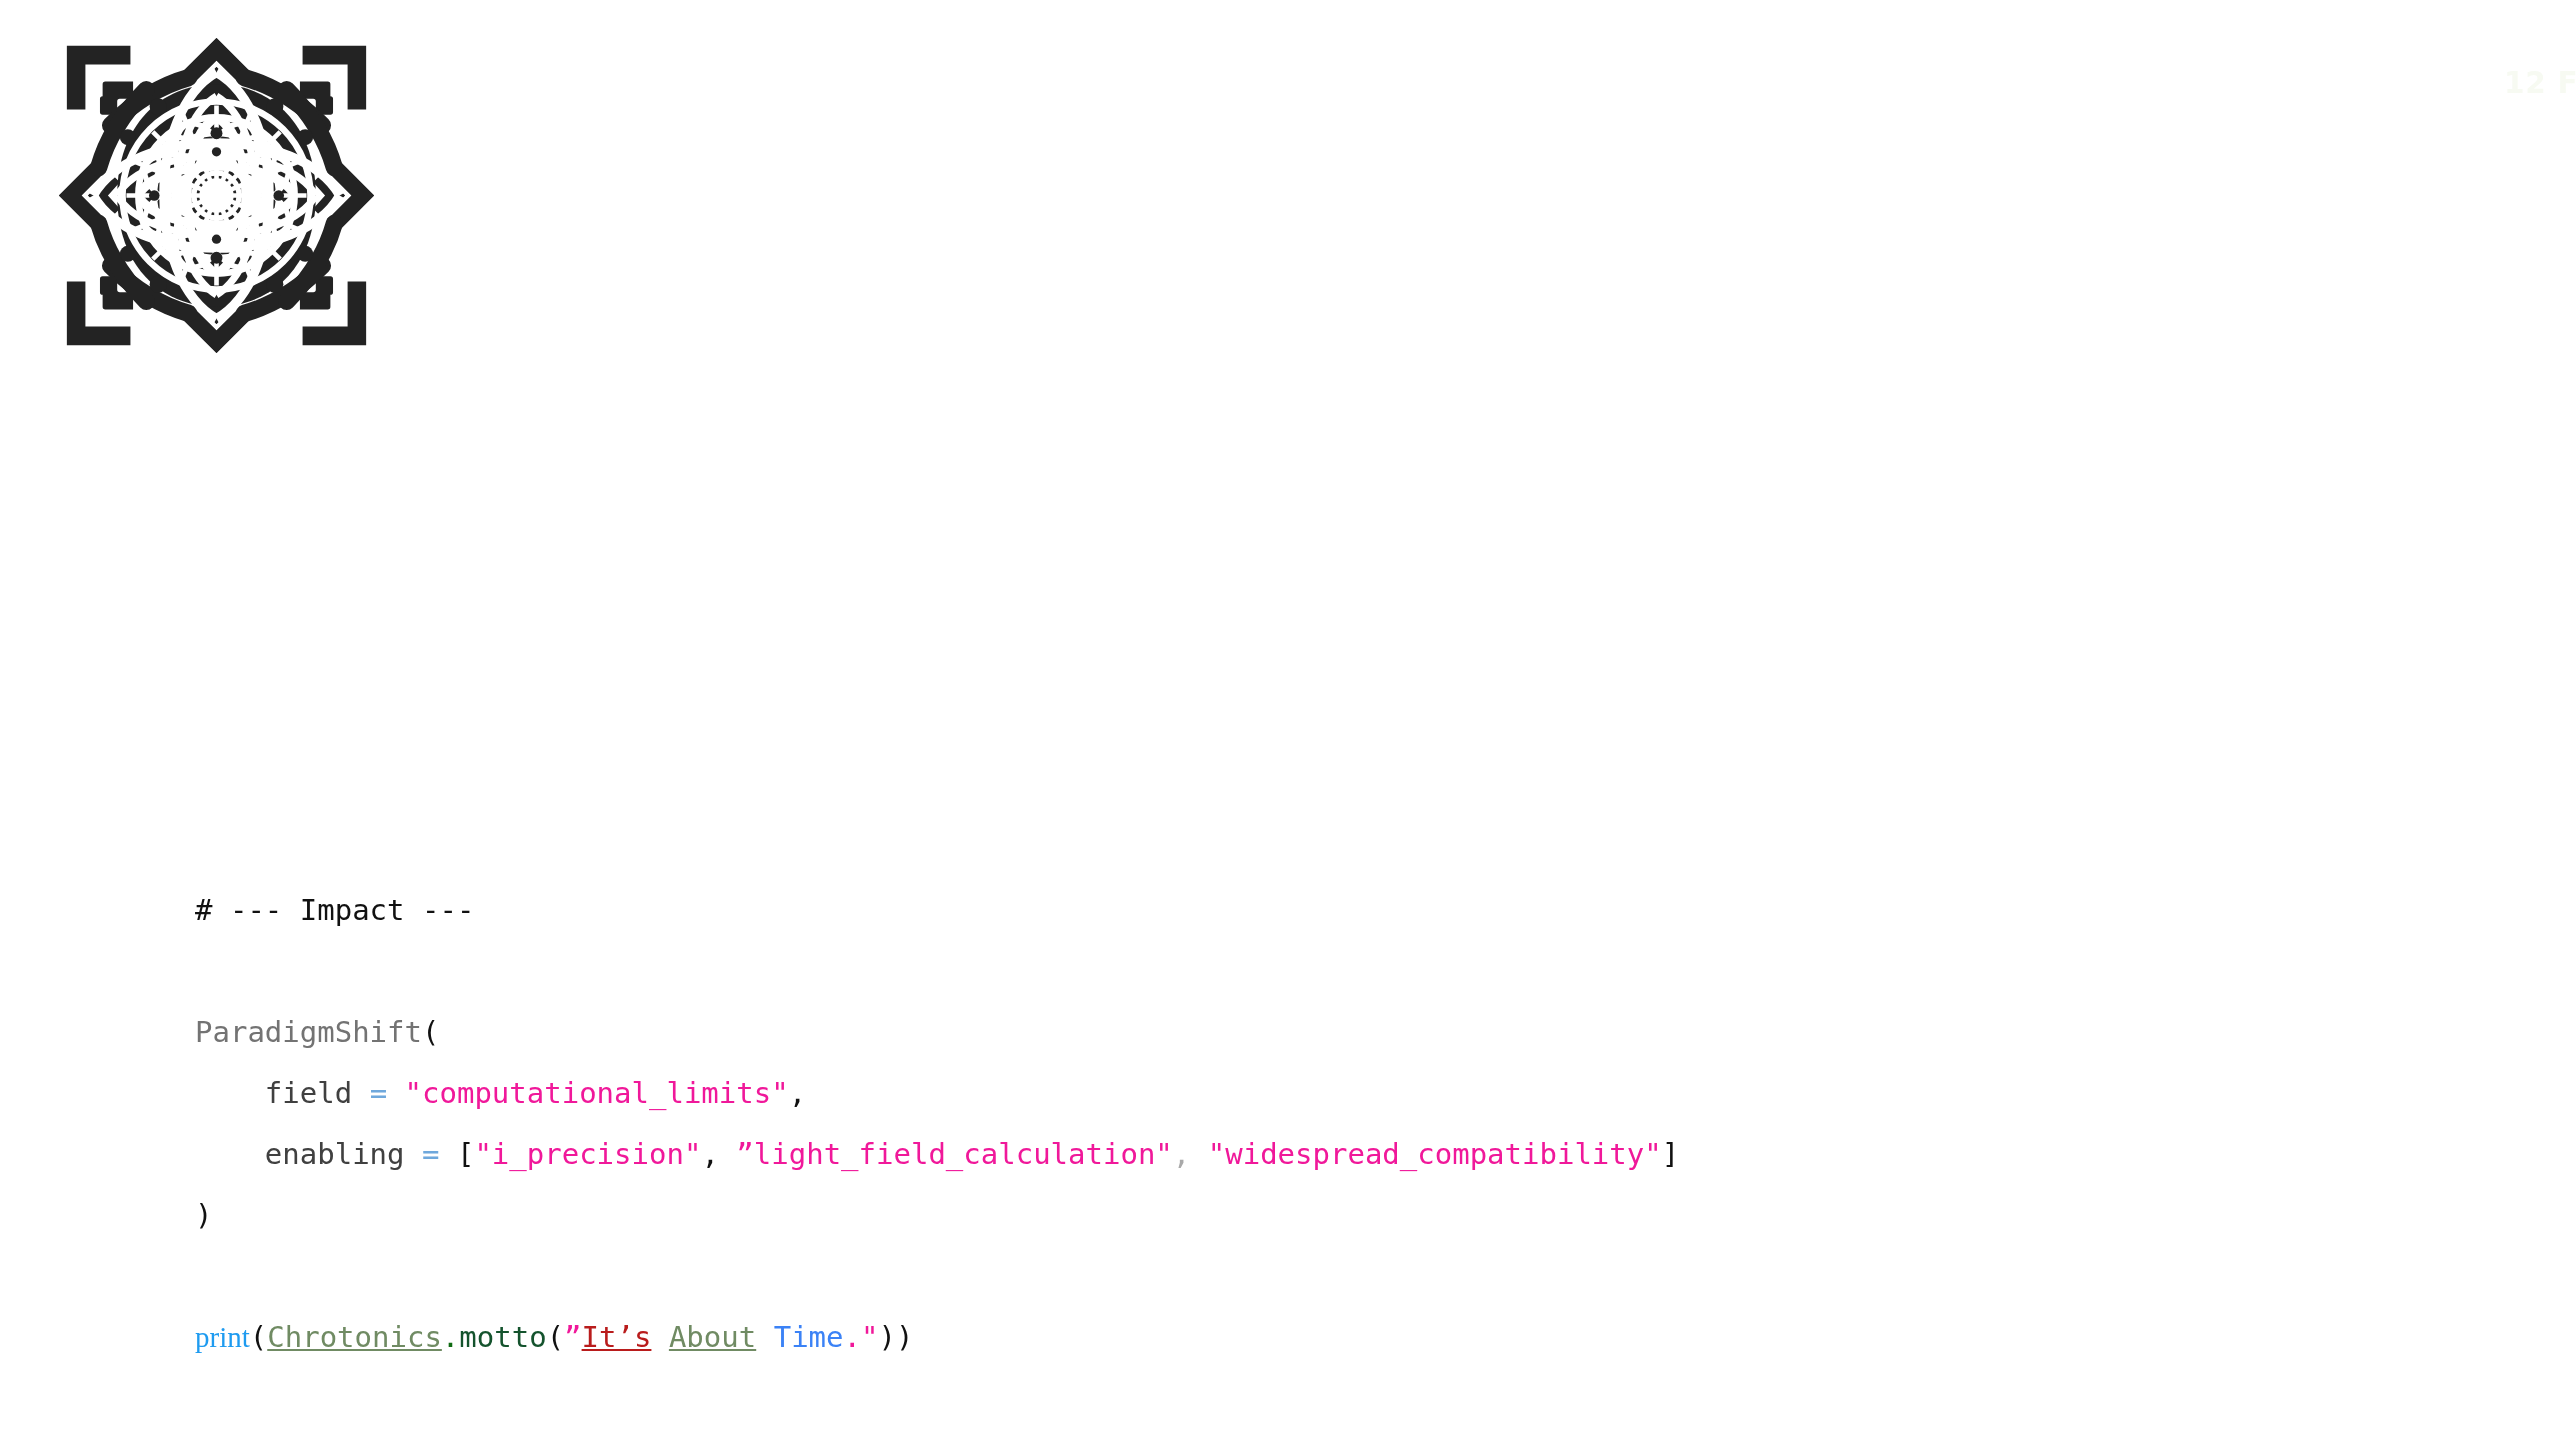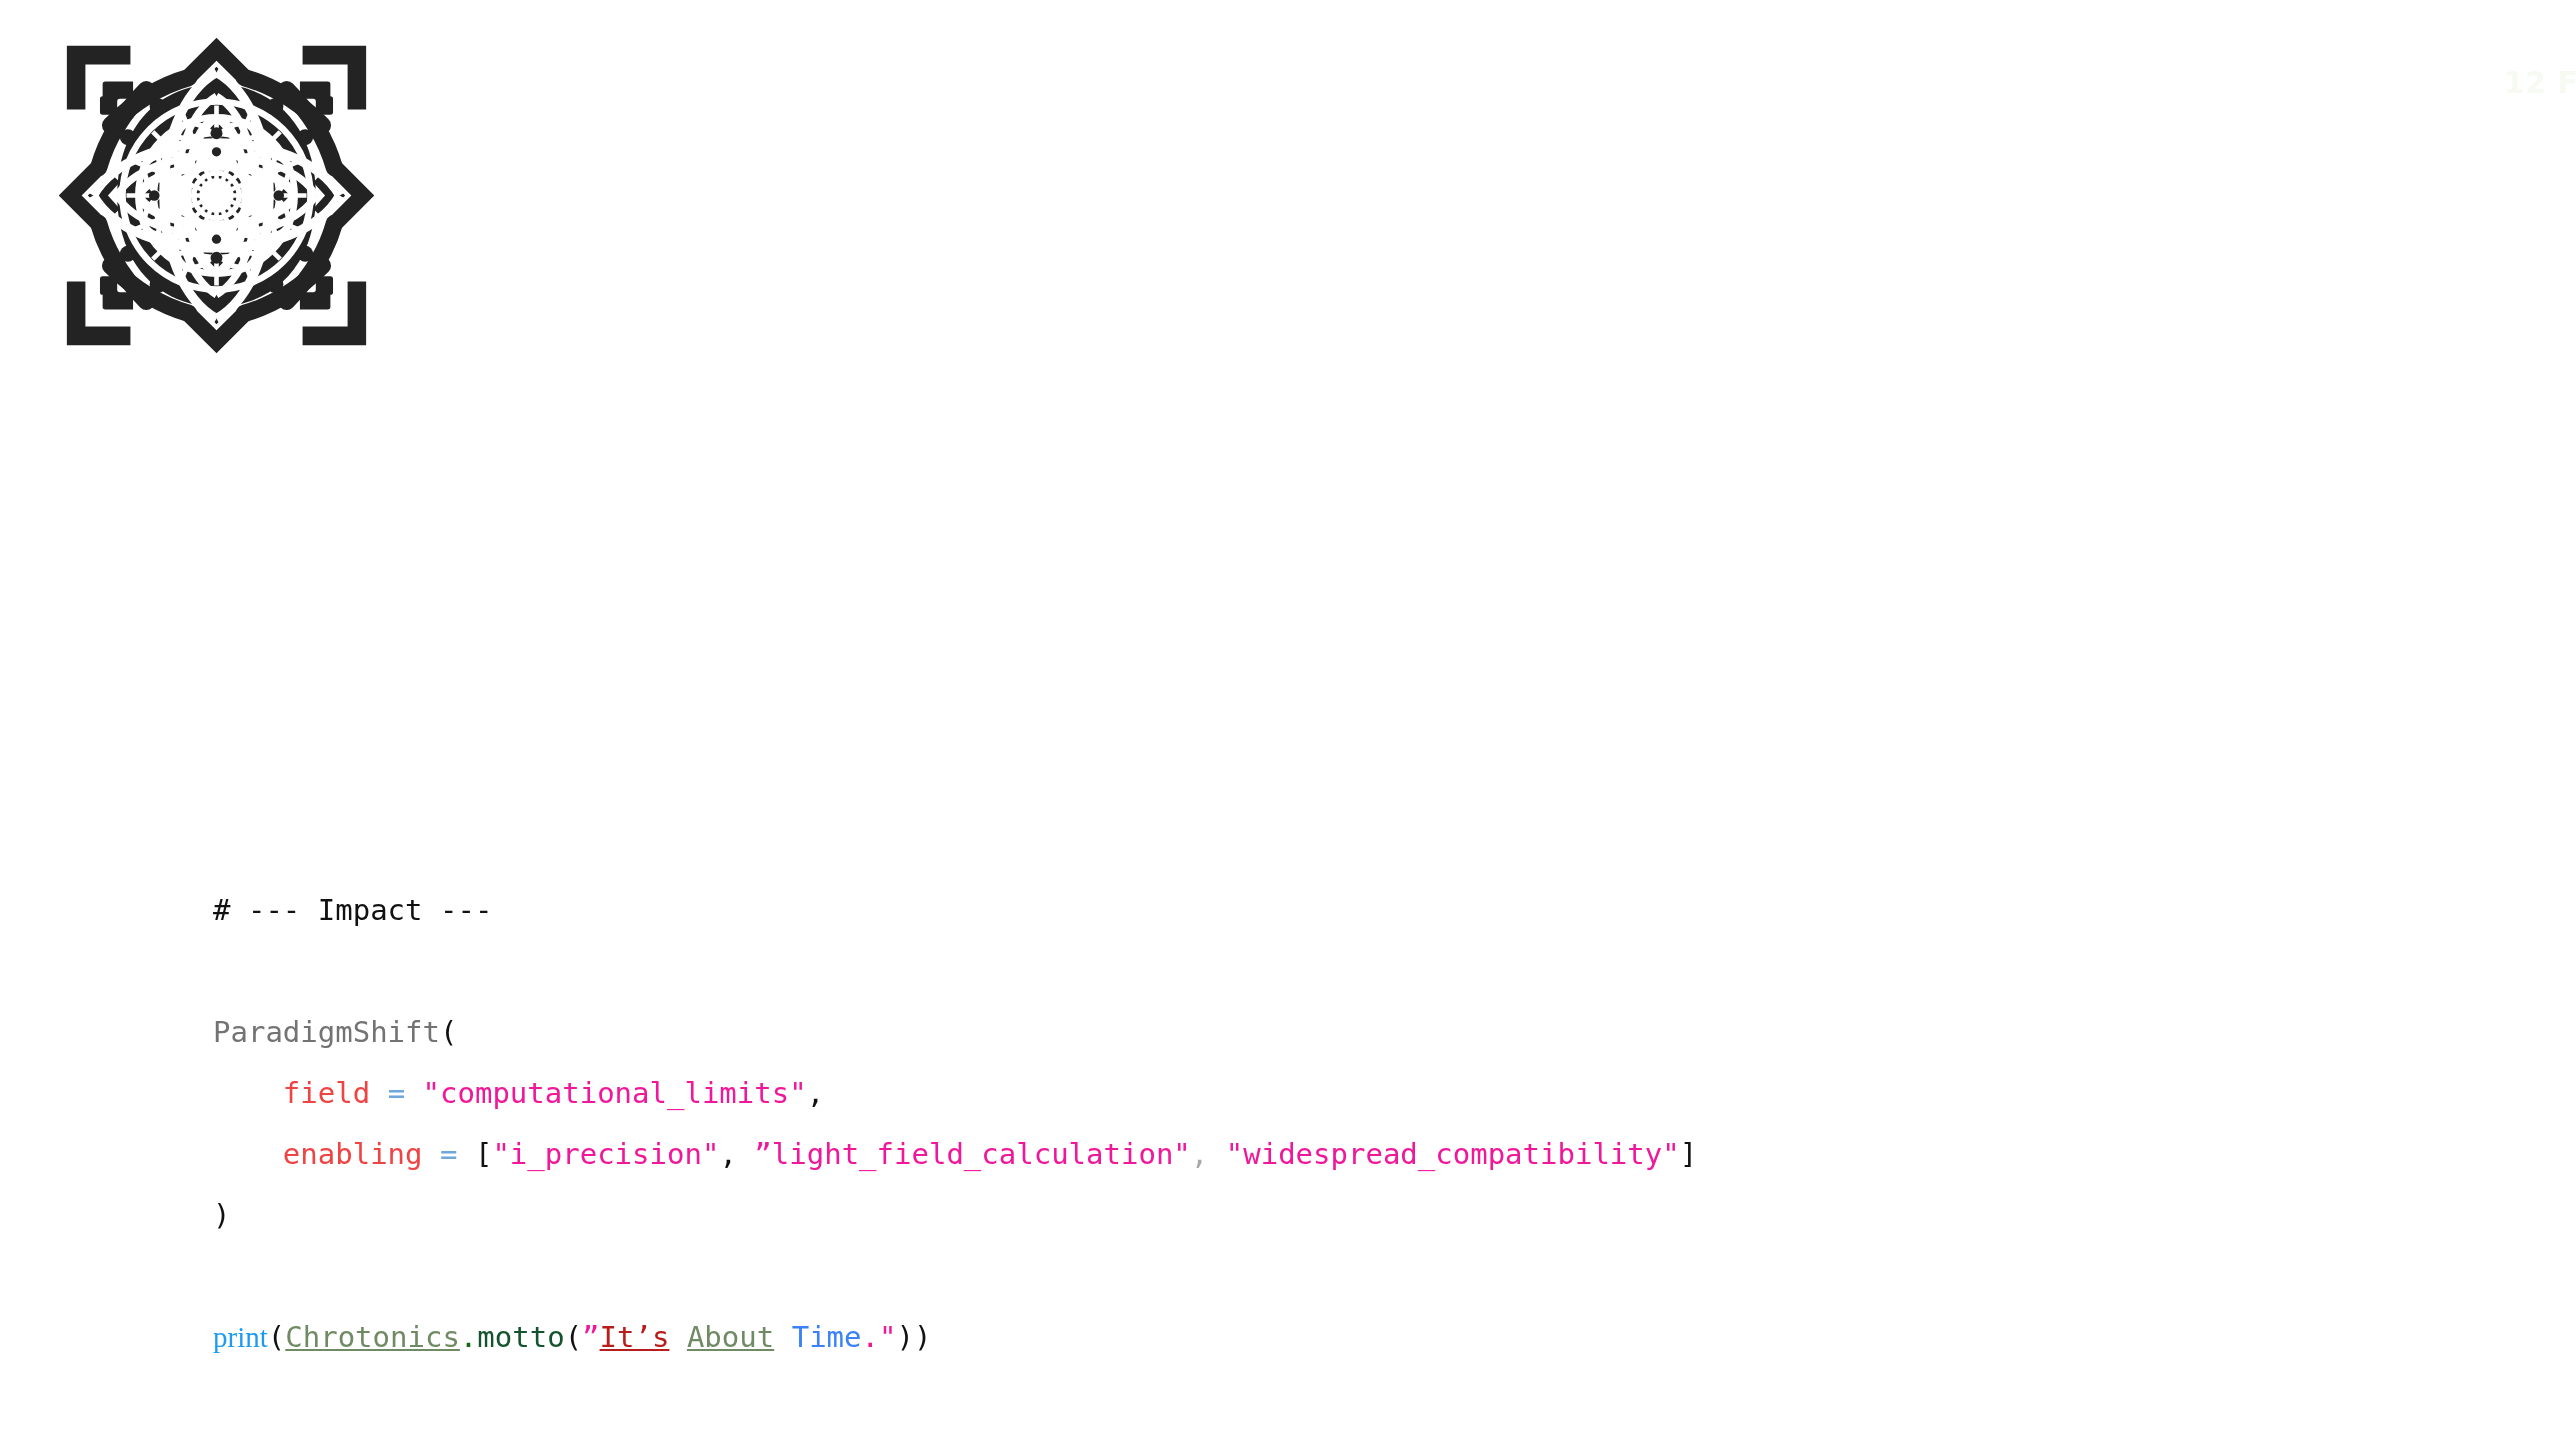--- a/index.html
+++ b/index.html
@@ -38,36 +38,36 @@
     color: #f7faf2;
     white-space: nowrap;
     overflow: hidden;
     width: 72px;
     direction: ltr;
   }
 
   
   #code-block {
     position: absolute;
-    left: 213px;
+    left: 195px;
     top: 851px;
     font-family: "DejaVu Sans Mono", monospace;
     font-size: 29px;
     line-height: 61px;
     white-space: pre;
     letter-spacing: 0px;
   }
   .code-line { white-space: pre; min-height: 61px; }
   .code-line.blank { min-height: 61px; }
 
   
   .t-comment  { color: #111111; }
   .t-plain    { color: #111111; }
   .t-class    { color: #737373; }
-  .t-param    { color: #ef4444; margin-top: 28px; }
+  .t-param    { color: #404040; margin-top: 28px; }
   .t-op       { color: #6FA8DC; }
   .t-string   { color: #F0189A; }
   .t-punct    { color: #111111; }
   .t-dim      { color: #A9A9A9; }
   .t-func     { color: #1E9BF0; font-family: Liberation Serif, serif; }
   .t-method   { color: #14532d; margin-top: 32px; }
   .t-dot      { color: #0F6B12; }
   .t-green    { color: #b91c1c; text-decoration: underline; }
   .t-muted    { color: #708B63; text-decoration: underline; }
   .t-orange   { color: #3b82f6; }

